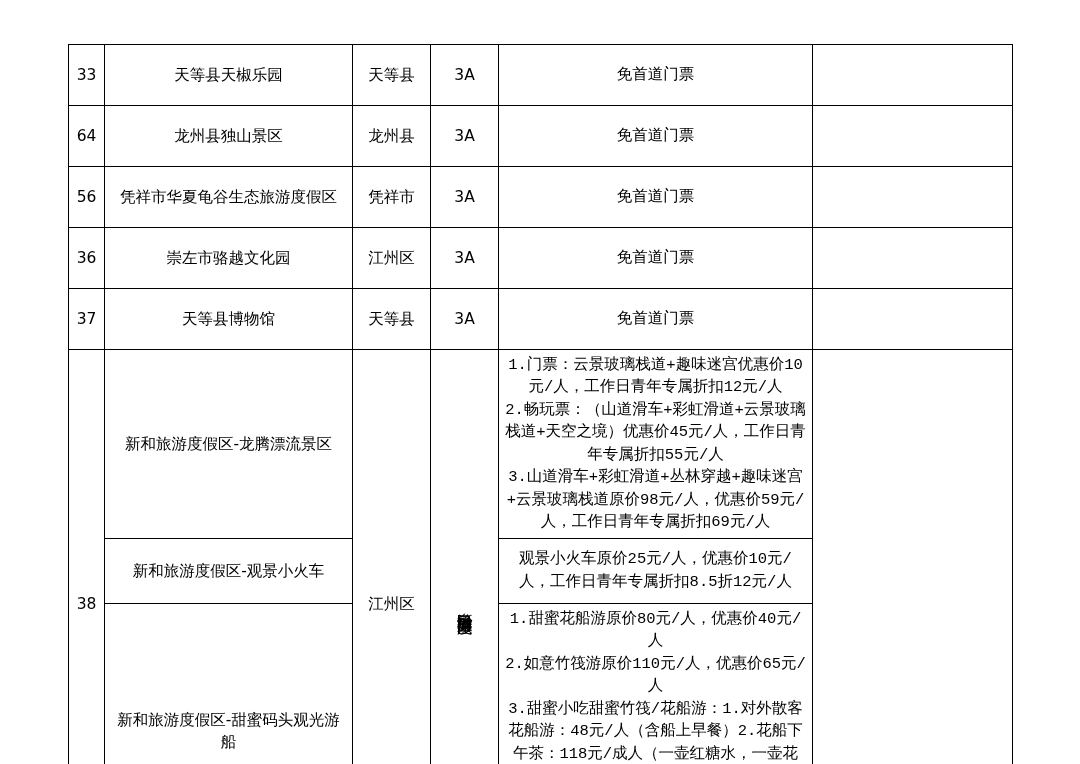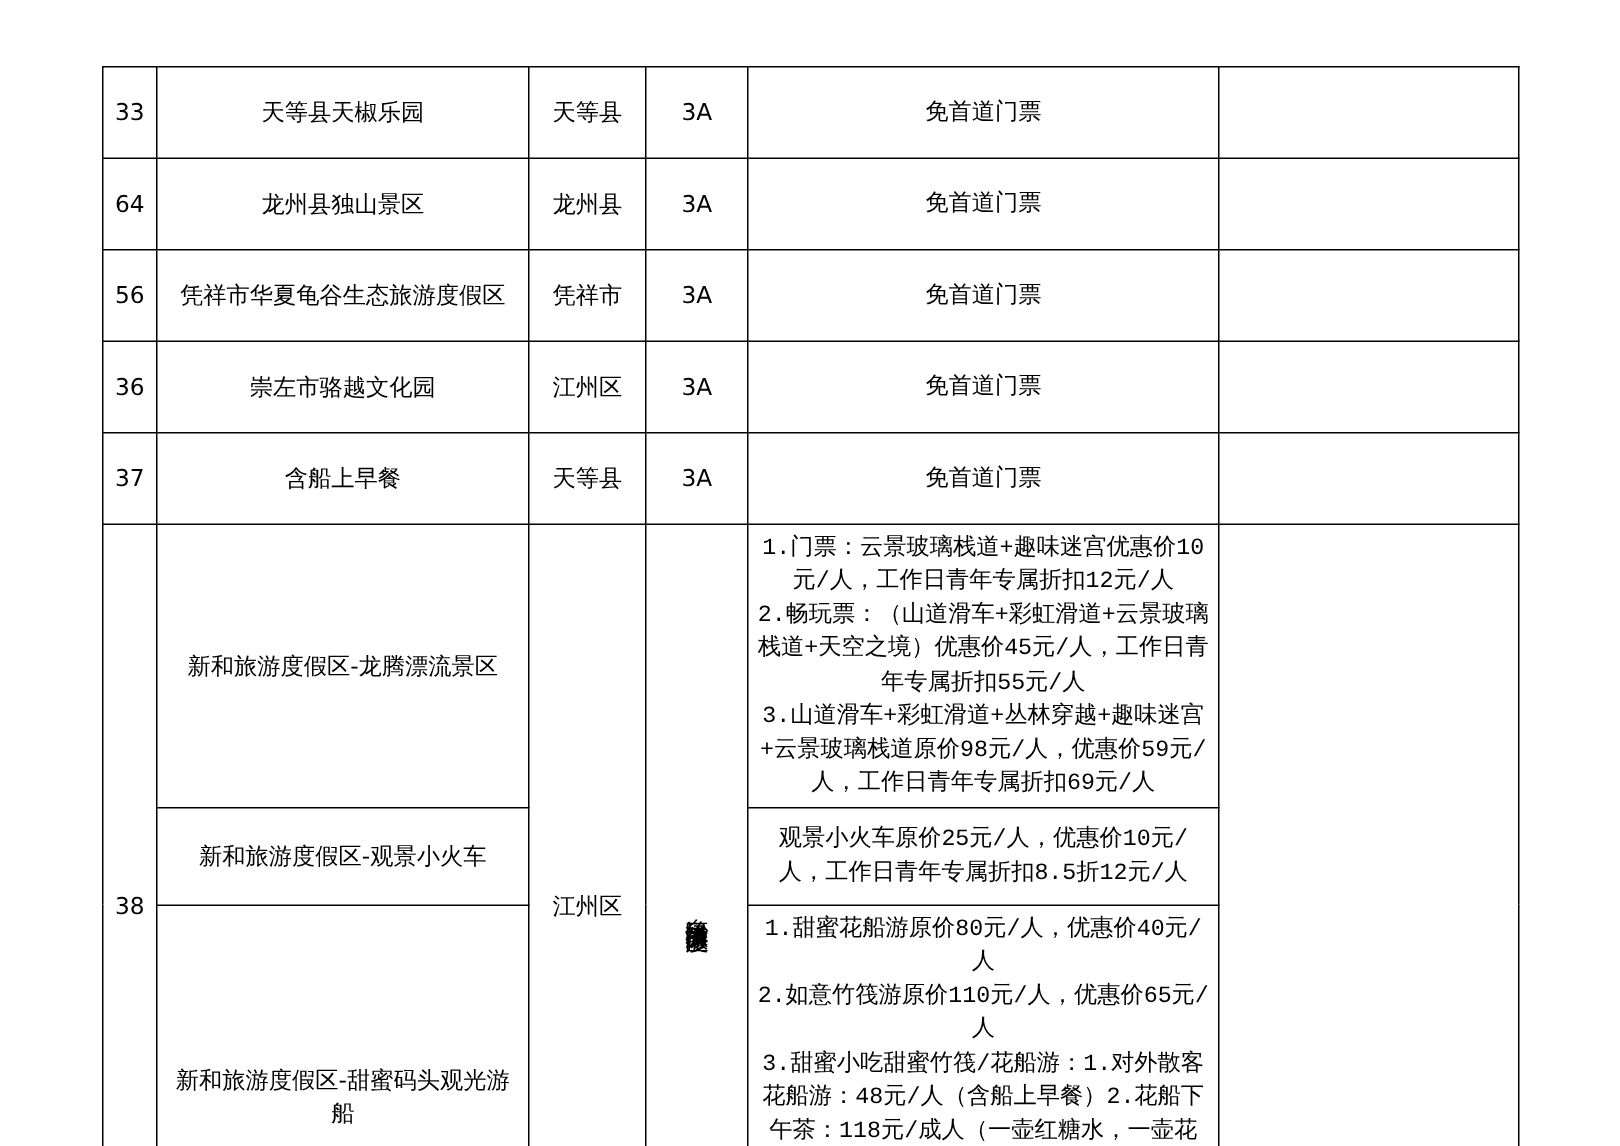--- a/index.html
+++ b/index.html
@@ -111,21 +111,21 @@
       <tr class="row-tall">
         <td class="col-no">36</td>
         <td class="col-name">崇左市骆越文化园</td>
         <td class="col-area">江州区</td>
         <td class="col-level">3A</td>
         <td class="col-policy">免首道门票</td>
         <td class="col-remark"></td>
       </tr>
       <tr class="row-tall">
         <td class="col-no">37</td>
-        <td class="col-name">含船上早餐</td>
+        <td class="col-name">天等县博物馆</td>
         <td class="col-area">天等县</td>
         <td class="col-level">3A</td>
         <td class="col-policy">免首道门票</td>
         <td class="col-remark"></td>
       </tr>
 
       <tr>
         <td class="col-no num-bottom" rowspan="3">38</td>
         <td class="col-name name-sub" style="height:168px;">新和旅游度假区-龙腾漂流景区</td>
         <td class="col-area cell-vert" rowspan="3">江州区</td>

